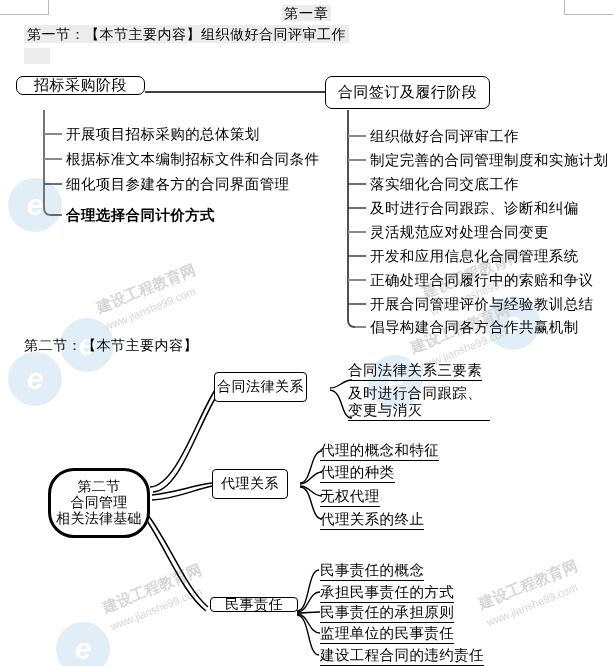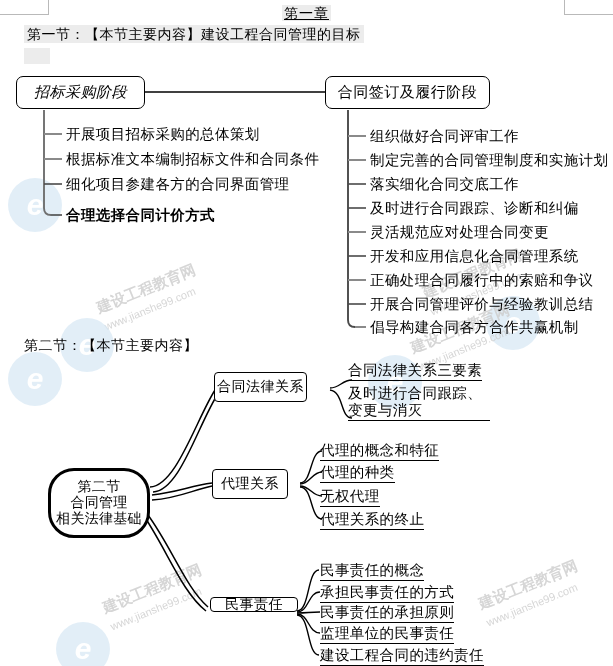--- a/index.html
+++ b/index.html
@@ -12,21 +12,21 @@
   
   .corner{position:absolute;top:0;height:14px;width:48px;pointer-events:none;}
   .corner.left{left:0;border-right:1px solid #b9b9b9;border-bottom:1px solid #b9b9b9;}
   .corner.right{right:0;border-left:1px solid #b9b9b9;border-bottom:1px solid #b9b9b9;}
 
   
   .chapter-title{
     position:absolute;top:5px;left:0;width:613px;text-align:center;
     font-size:14px;letter-spacing:1px;
   }
-  .chapter-title span{background:#ececec;padding:0 2px;text-decoration:underline;}
+  .chapter-title span{background:#ececec;padding:0 2px;}
   .section-title{
     position:absolute;font-size:14px;white-space:nowrap;letter-spacing:.5px;
   }
   .section-title span{background:#ececec;padding:1px 3px;}
   #sec1-title{top:26px;left:24px;}
   #sec1-blank{position:absolute;top:48px;left:24px;width:26px;height:16px;background:#ececec;}
   #sec2-title{top:337px;left:24px;}
   #sec2-title span{background:transparent;padding:0;}
 
   
@@ -124,21 +124,21 @@
   </div>
 </div>
 <div class="wm" style="left:8px;top:178px;">
   <div class="wm-logo">e</div>
 </div>
 
 <div class="chapter-title">
   <span>第一章</span>
 </div>
 <div class="section-title" id="sec1-title">
-  <span>第一节：【本节主要内容】建设工程合同管理的目标</span>
+  <span>第一节：【本节主要内容】组织做好合同评审工作</span>
 </div>
 <div id="sec1-blank"></div>
 <div class="section-title" id="sec2-title">
   <span>第二节：【本节主要内容】</span>
 </div>
 
 <svg class="layer" viewBox="0 0 613 666">
 
   <line x1="145" y1="92" x2="325" y2="92" stroke="#000" stroke-width="1.4"></line>
 
@@ -176,21 +176,21 @@
   <path d="M 300 486 C 310 486 312 496 322 496" fill="none" stroke="#000" stroke-width="1.4"></path>
   <path d="M 300 487 C 313 487 310 519 322 519" fill="none" stroke="#000" stroke-width="1.4"></path>
 
   <path d="M 297 611 C 310 611 307 570 319 570" fill="none" stroke="#000" stroke-width="1.4"></path>
   <path d="M 297 612 C 309 612 308 592 320 592" fill="none" stroke="#000" stroke-width="1.4"></path>
   <path d="M 297 613 C 308 613 309 612 320 612" fill="none" stroke="#000" stroke-width="1.4"></path>
   <path d="M 297 614 C 309 614 308 633 320 633" fill="none" stroke="#000" stroke-width="1.4"></path>
   <path d="M 297 615 C 310 615 307 655 319 655" fill="none" stroke="#000" stroke-width="1.4"></path>
 </svg>
 
-<div class="node" style="left:16px;top:76px;width:129px;height:33px;font-style:italic;">
+<div class="node" style="left:16px;top:76px;width:129px;height:19px;">
   <span>招标采购阶段</span>
 </div>
 <div class="node" style="left:325px;top:76px;width:165px;height:33px;">
   <span>合同签订及履行阶段</span>
 </div>
 
 <div class="leaf" style="left:66px;top:126px;">开展项目招标采购的总体策划</div>
 <div class="leaf" style="left:66px;top:151px;">根据标准文本编制招标文件和合同条件</div>
 <div class="leaf" style="left:66px;top:176px;">细化项目参建各方的合同界面管理</div>
 <div class="leaf" style="left:66px;top:207px;font-weight:bold;">合理选择合同计价方式</div>

